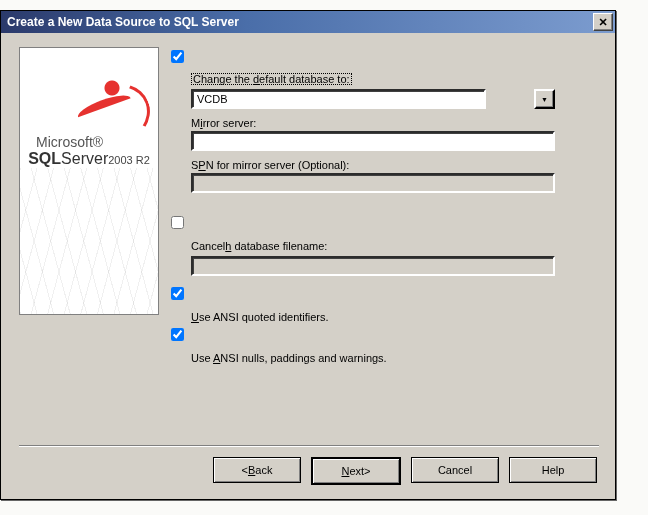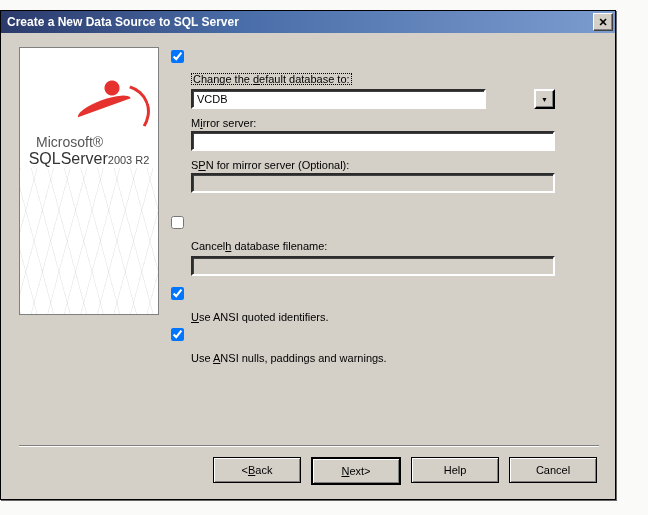--- a/index.html
+++ b/index.html
@@ -113,21 +113,21 @@
     font-size: 14px;
     color: #555;
     display: block;
     text-align: left;
     padding-left: 16px;
   }
   .sql-text .main {
     font-size: 16px;
     letter-spacing: 0;
   }
-  .sql-text .main b { font-weight: 400; }
+  .sql-text .main b { font-weight: 700; }
   .sql-text .year {
     font-size: 11px;
     color: #444;
   }
   .bg-lines {
     position: absolute;
     left: 0; right: 0; bottom: 0; top: 120px;
     background:
       repeating-linear-gradient(75deg, rgba(0,0,0,0.06) 0 1px, transparent 1px 16px),
       repeating-linear-gradient(105deg, rgba(0,0,0,0.06) 0 1px, transparent 1px 16px);
@@ -345,18 +345,18 @@
           <span>&lt;</span>
             <span> </span>
             <span class="u">B</span>
             <span>ack</span>
         </div>
         <div class="win-btn default">
           <span class="u">N</span>
             <span>ext </span>
             <span>&gt;</span>
         </div>
+        <div class="win-btn">Cancel</div>
         <div class="win-btn">Help</div>
-        <div class="win-btn">Cancel</div>
       </div>
     </div>
   </div>
 </div>
 
 </body></html>

